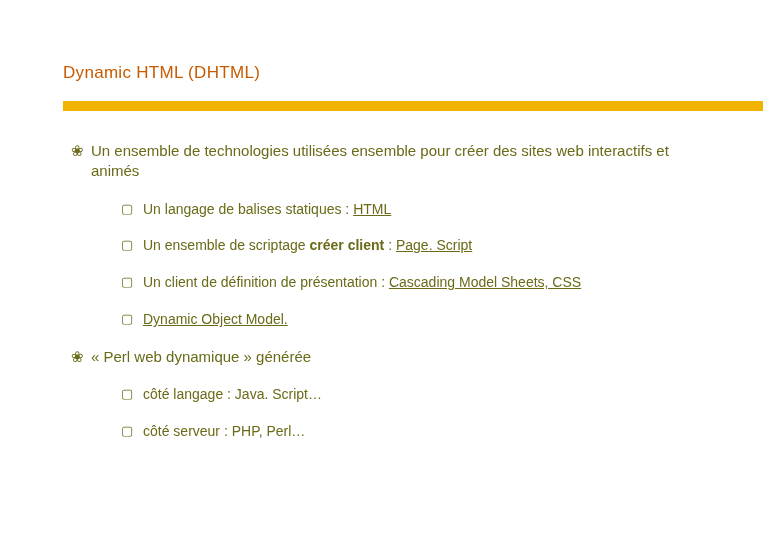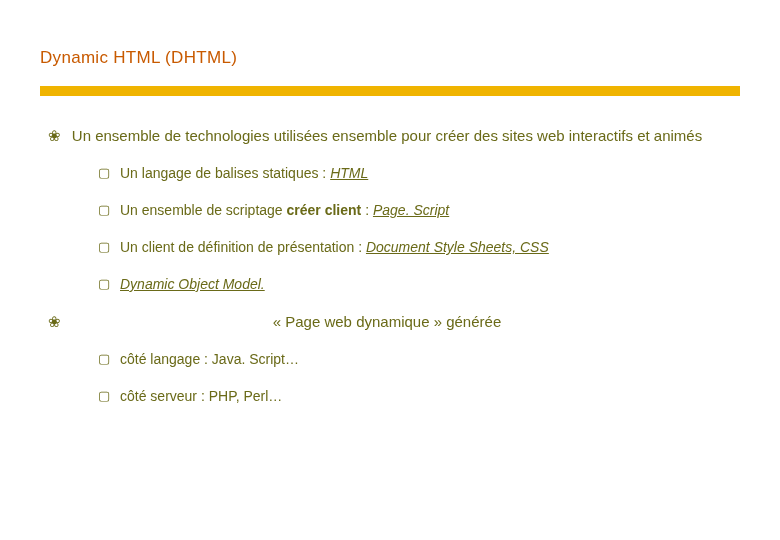--- a/index.html
+++ b/index.html
@@ -1,30 +1,30 @@
 <!DOCTYPE html>
 <html><head>
 <meta charset="utf-8">
 <style>
   * { margin: 0; padding: 0; box-sizing: border-box; }
   html, body { width: 780px; height: 540px; background: #fff; font-family: Arial, Helvetica, sans-serif; }
-  .slide { width: 736px; height: 540px; position: relative; padding: 0; }
+  .slide { width: 736px; height: 540px; position: relative; padding: 15px; margin-left: 8px; }
   .title-row { padding: 48px 0 0 40px; }
   .title { color: #c85a00; font-size: 17px; font-weight: 400; letter-spacing: 0.3px; }
   .rule { height: 10px; width: 700px; background: #f0b400; margin: 18px 0 0 40px; }
   .body { padding: 24px 30px 0 40px; color: #6a6a18; font-size: 15px; line-height: 1.35; }
   .l1 { display: flex; margin-top: 6px; margin-bottom: 10px; }
   .flower { flex: 0 0 28px; font-size: 15px; color: #6a6a18; padding-left: 8px; }
-  .l1-text { flex: 1; text-align: center; }
+  .l1-text { flex: 1; }
   .sublist { padding-left: 58px; margin-top: 8px; }
   .l2 { display: flex; margin: 18px 0; font-size: 14px; }
   .sq { flex: 0 0 22px; font-size: 13px; color: #6a6a18; }
   .l2-text { flex: 1; }
   .bold { font-weight: 700; }
-  .ul { text-decoration: underline; font-style: italic; }
+  .ul { text-decoration: underline; }
 </style>
 </head>
 <body>
 
 <div class="slide">
   <div class="title-row">
     <div class="title">Dynamic HTML (DHTML)</div>
   </div>
   <div class="rule"></div>
 
@@ -43,34 +43,34 @@
       </div>
       <div class="l2">
         <div class="sq">▢</div>
         <div class="l2-text">
           <span>Un ensemble de scriptage </span><span class="bold">créer client</span><span> : </span><span class="ul">Page. Script</span>
         </div>
       </div>
       <div class="l2">
         <div class="sq">▢</div>
         <div class="l2-text">
-          <span>Un client de définition de présentation : </span><span class="ul">Document Style Sheets, CSS</span>
+          <span>Un client de définition de présentation : </span><span class="ul">Cascading Model Sheets, CSS</span>
         </div>
       </div>
       <div class="l2">
         <div class="sq">▢</div>
         <div class="l2-text">
           <span> </span><span class="ul">Dynamic Object Model.</span>
         </div>
       </div>
     </div>
 
     <div class="l1">
       <div class="flower">❀</div>
-      <div class="l1-text"> « Page web dynamique » générée</div>
+      <div class="l1-text"> « Perl web dynamique » générée</div>
     </div>
     <div class="sublist">
       <div class="l2">
         <div class="sq">▢</div>
         <div class="l2-text">
           <span>côté langage : Java. Script…</span>
         </div>
       </div>
       <div class="l2">
         <div class="sq">▢</div>

